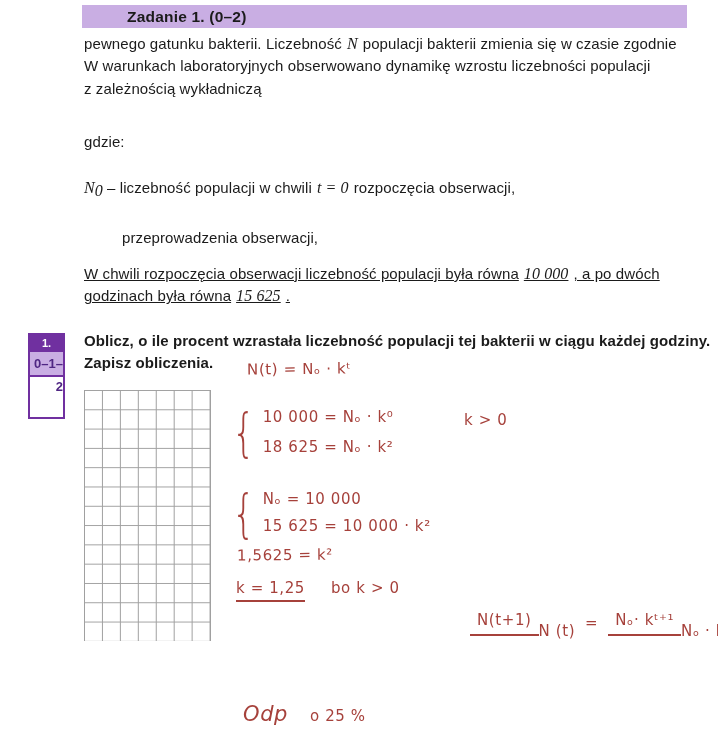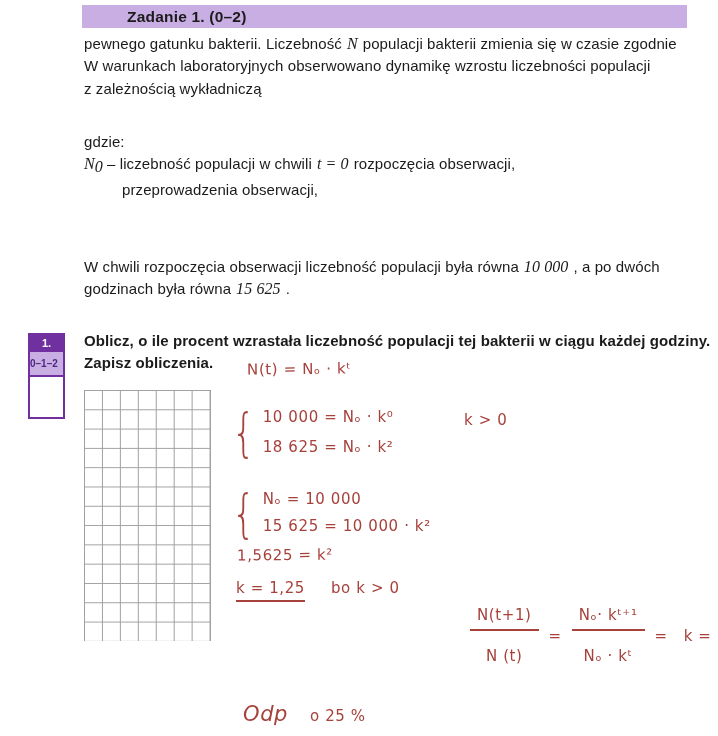--- a/index.html
+++ b/index.html
@@ -15,28 +15,28 @@
   .nowrap{white-space:nowrap;}
   .blk{position:absolute;left:84px;}
   .imath{font-family:"Liberation Serif",serif;font-style:italic;font-size:16px;}
   .gapmath{margin:0 5px;}
   sub,sup{font-size:11px;}
   sub{vertical-align:-3px;}
   sup{vertical-align:5px;}
   .formula{position:absolute;left:265px;top:107px;font-size:17px;white-space:nowrap;}
   .formula .imath{font-size:17.5px;}
   .formula .conn{font-size:15px;margin:0 26px 0 30px;font-style:normal;}
-  .defrow{white-space:nowrap;}
+  .defrow{white-space:nowrap;margin-top:24px;}
   .defsym{display:inline-block;width:23px;}
   .defindent{padding-left:38px;}
   .taskline{font-weight:bold;white-space:nowrap;}
   
   .scorebox{position:absolute;left:28px;top:333px;width:33px;border:2px solid var(--purple);}
   .sb-top{height:17px;background:var(--purple);color:#ffffff;font-weight:bold;font-size:11px;text-align:center;line-height:17px;}
-  .sb-mid{height:23px;background:var(--lavender);color:#4f2683;font-weight:bold;font-size:10px;text-align:left;line-height:23px;border-bottom:2px solid var(--purple);}
+  .sb-mid{height:23px;background:var(--lavender);color:#4f2683;font-weight:bold;font-size:13px;text-align:right;line-height:23px;border-bottom:2px solid var(--purple);}
   .sb-bottom{height:40px;background:#ffffff;}
   
   .grid{
     position:absolute;left:84px;top:390px;width:126px;height:251px;
     background-image:
       linear-gradient(to right,var(--grid) 1px,transparent 1px),
       linear-gradient(to bottom,var(--grid) 1px,transparent 1px);
     background-size:17.95px 19.3px;
     border-right:1px solid var(--grid);
   }
@@ -44,21 +44,21 @@
   .hw{position:absolute;font-family:"DejaVu Sans",sans-serif;color:var(--ink);
       font-size:15px;letter-spacing:.6px;white-space:nowrap;}
   .tilt{transform:rotate(-.6deg);}
   .hwsys{display:flex;align-items:center;}
   .hwbrace{font-size:52px;font-weight:200;transform:scaleX(.7);line-height:1;margin-right:2px;}
   .hwrows1 div{line-height:30px;}
   .hwrows2 div{line-height:27px;}
   .hw-underline{border-bottom:2px solid var(--ink);padding-bottom:3px;}
   .hw-because{margin-left:26px;}
   .hwfrac-wrap{display:flex;align-items:center;}
-  .frac{display:flex;flex-direction:column;align-items:center;}
+  .frac{display:flex;flex-direction:row;align-items:center;}
   .frac .num{border-bottom:2px solid var(--ink);padding:0 7px 5px;}
   .frac .den{padding-top:16px;}
   .hweq{margin:0 10px;}
   .hwres{margin-left:6px;}
   .odp-label{font-style:italic;font-size:21px;margin-right:22px;}
 </style>
 </head>
 <body>
 
 <div class="page" style="--ink: #a6413b; --purple: #7030a0; --lavender: #c9aee3;">
@@ -73,21 +73,21 @@
     <div class="nowrap">z zależnością wykładniczą</div>
   </div>
 
 
   <div class="blk bodytext" style="top:131px;">
     <div>gdzie:</div>
     <div class="defrow"><span class="defsym"><span class="imath">N</span><sub class="imath">0</sub></span><span>–  liczebność populacji w chwili</span><span class="imath gapmath">t = 0</span><span>rozpoczęcia obserwacji,</span></div>
     <div class="defrow defindent">przeprowadzenia obserwacji,</div>
   </div>
 
-  <div class="blk bodytext" style="top:256px;">
+  <div class="blk bodytext" style="top:263px;text-decoration:underline;">
     <div class="nowrap"><span>W chwili rozpoczęcia obserwacji liczebność populacji była równa</span><span class="imath gapmath">10 000</span><span>, a po dwóch</span></div>
     <div class="nowrap"><span>godzinach była równa</span><span class="imath gapmath">15 625</span><span>.</span></div>
   </div>
 
   <div class="scorebox">
     <div class="sb-top">1.</div>
     <div class="sb-mid">0–1–2</div>
     <div class="sb-bottom"></div>
   </div>
 

